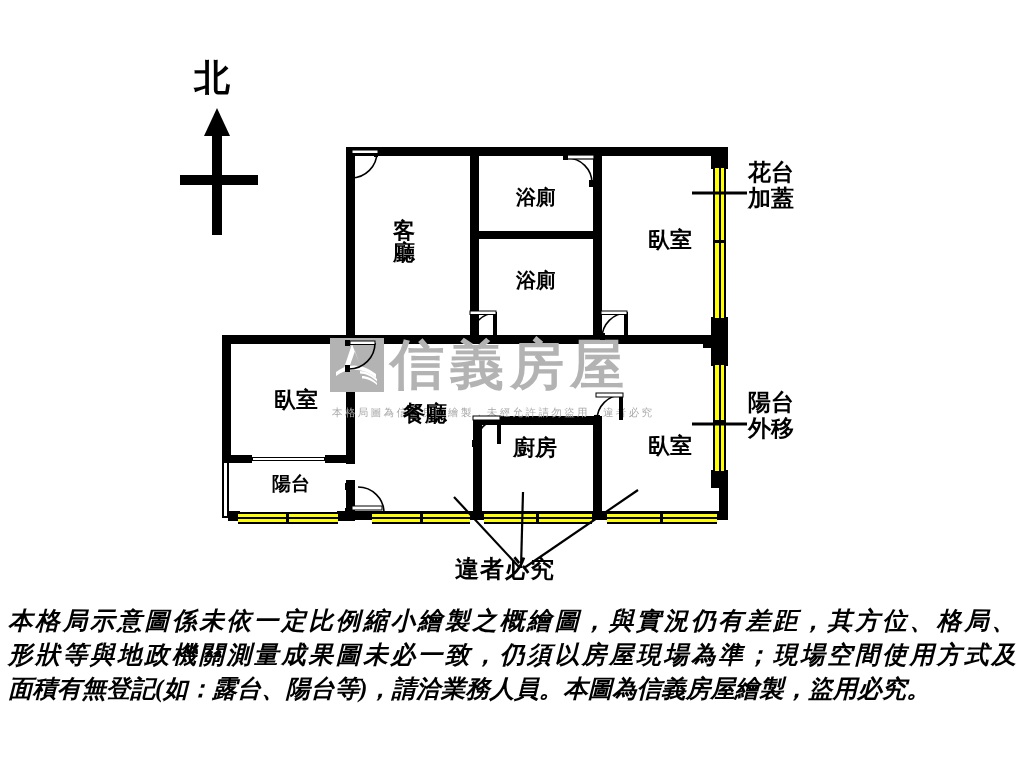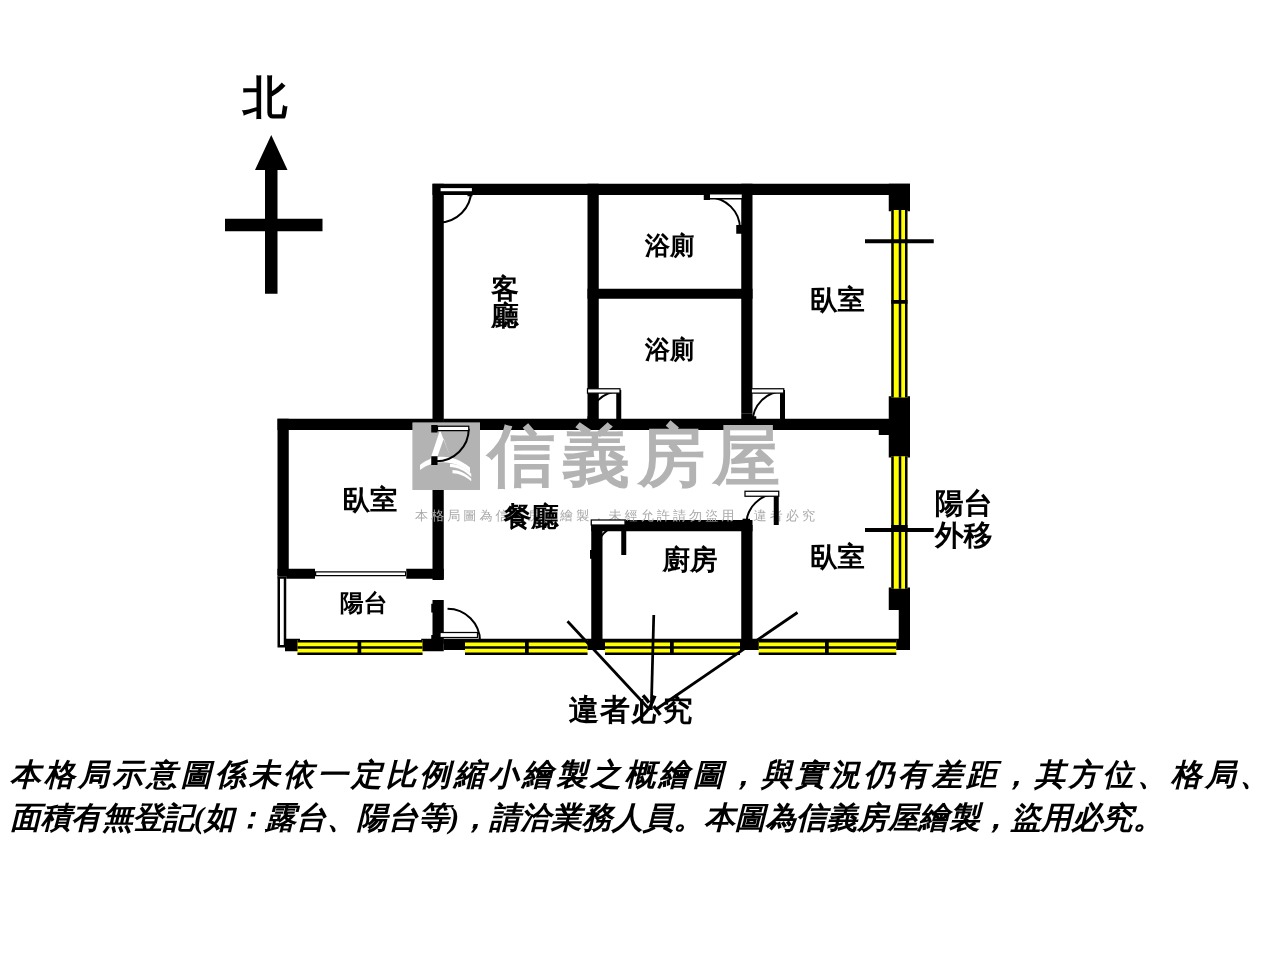--- a/index.html
+++ b/index.html
@@ -263,27 +263,30 @@
     </svg>
 
     <div class="room-label lbl-22" style="left:384px;top:220px;width:40px;">客
 廳</div>
     <div class="room-label lbl-20" style="left:500px;top:187px;width:72px;">浴廁</div>
     <div class="room-label lbl-20" style="left:500px;top:270px;width:72px;">浴廁</div>
     <div class="room-label lbl-22" style="left:630px;top:229px;width:80px;">臥室</div>
     <div class="room-label lbl-22" style="left:256px;top:389px;width:80px;">臥室</div>
     <div class="room-label lbl-22" style="left:630px;top:435px;width:80px;">臥室</div>
     <div class="room-label lbl-22" style="left:383px;top:403px;width:84px;">餐廳</div>
-    <div class="room-label lbl-22" style="left:510px;top:437px;width:84px;">廚房</div>
+    <div class="room-label lbl-22" style="left:493px;top:437px;width:84px;">廚房</div>
     <div class="room-label lbl-19" style="left:258px;top:474px;width:66px;">陽台</div>
 
+    <div class="annot" style="left:748px;top:160px;width:76px;text-align:left;">花台
+加蓋</div>
     <div class="annot" style="left:748px;top:390px;width:76px;text-align:left;">陽台
 外移</div>
     <div class="annot annot-wide" style="left:455px;top:556px;width:140px;text-align:left;">違者必究</div>
 
   </div>
 
   <div id="disclaimer">
     <p>本格局示意圖係未依一定比例縮小繪製之概繪圖，與實況仍有差距，其方位、格局、</p>
+    <p>形狀等與地政機關測量成果圖未必一致，仍須以房屋現場為準；現場空間使用方式及</p>
     <p style="text-align-last:left;">面積有無登記(如：露台、陽台等)，請洽業務人員。本圖為信義房屋繪製，盜用必究。</p>
   </div>
 
 </div>
 
 </body></html>

